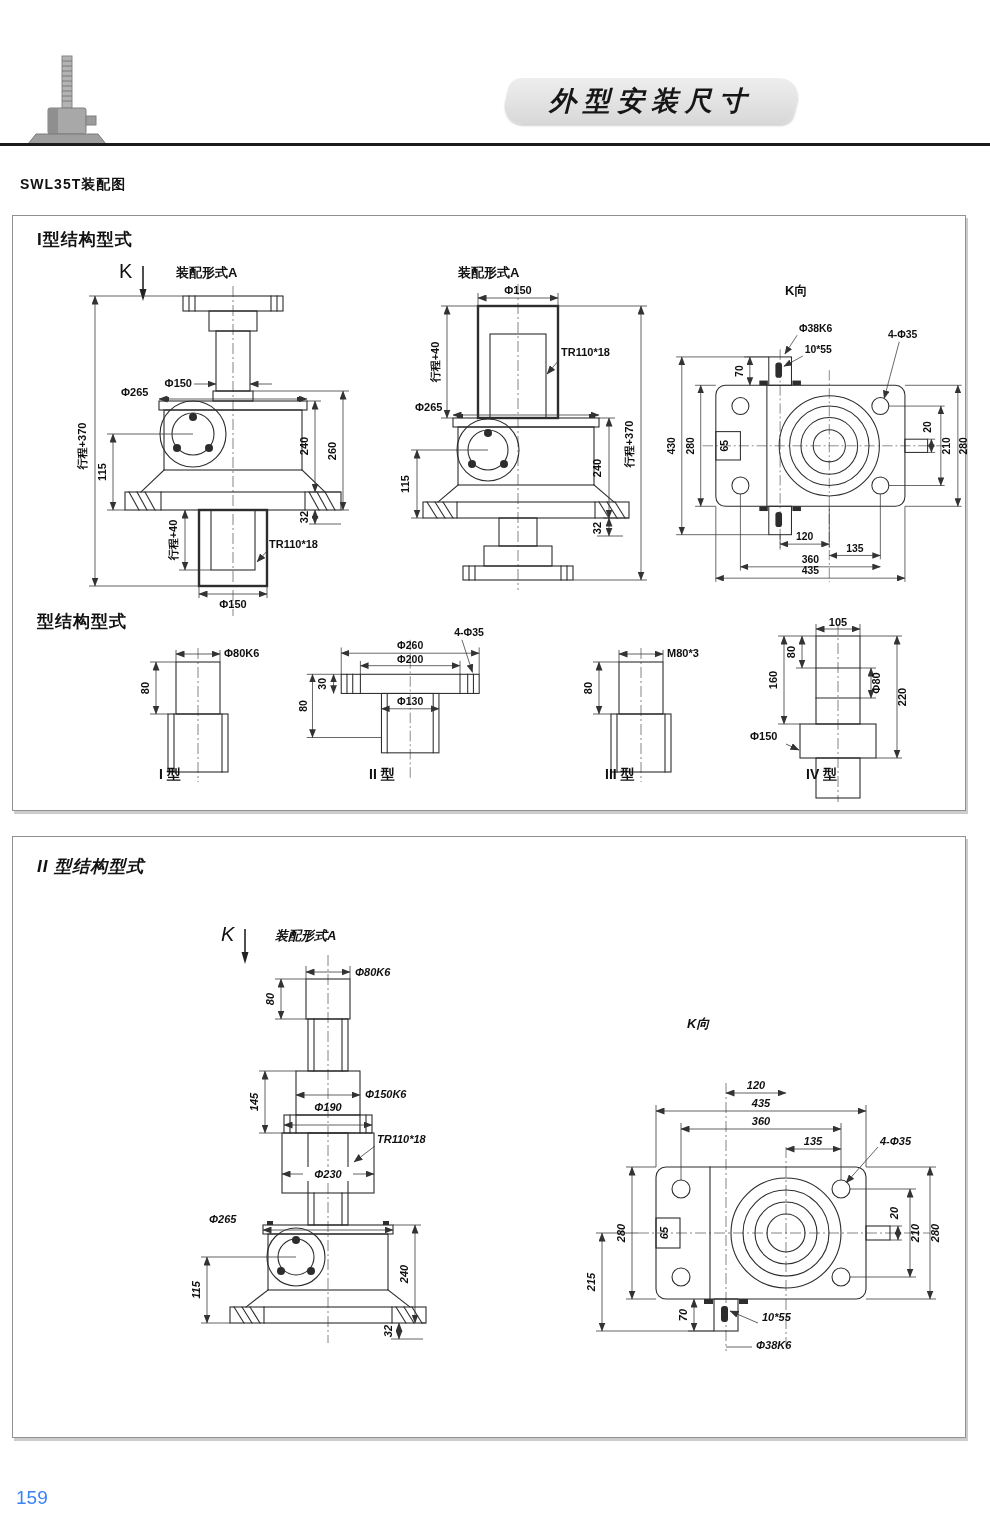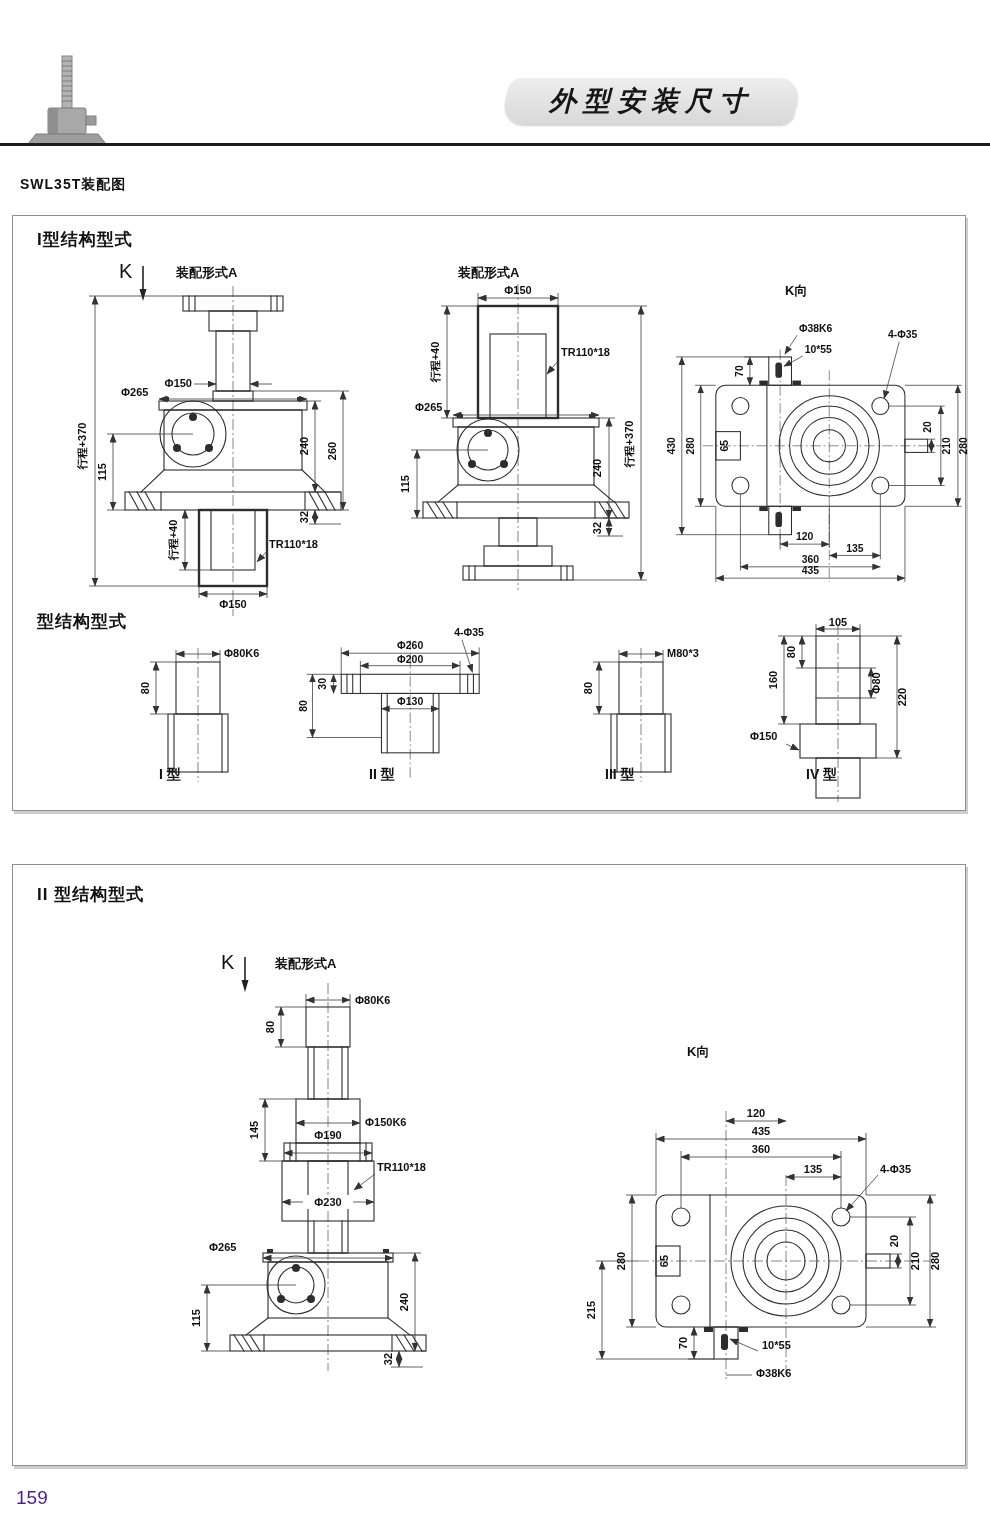--- a/index.html
+++ b/index.html
@@ -5,27 +5,27 @@
   html,body{margin:0;padding:0;background:#fff;}
   body{width:990px;height:1539px;position:relative;font-family:"Liberation Sans",sans-serif;color:#111;}
   .page{position:absolute;inset:0;background:#fff;overflow:hidden;}
   .logo{position:absolute;left:18px;top:54px;width:96px;height:92px;}
   .banner{position:absolute;left:505px;top:78px;width:292px;height:46px;background:linear-gradient(#eeeeee,#d8d8d8);border-radius:10px 24px 10px 24px;transform:skewX(-14deg);display:flex;align-items:center;justify-content:center;box-shadow:1px 2px 2px rgba(0,0,0,.18);}
   .banner-text{transform:skewX(14deg);font-size:27px;font-weight:bold;font-style:italic;letter-spacing:7px;color:#161616;white-space:nowrap;}
   .rule{position:absolute;left:0;top:143px;width:990px;height:3px;background:#1c1c1c;}
   .doc-title{position:absolute;left:12px;top:168px;margin:8px;font-size:14px;font-weight:600;letter-spacing:1px;}
   .box{position:absolute;left:12px;width:952px;background:#fff;border:1.5px solid #909090;box-shadow:2px 3px 0 #cccccc;}
   .box1{top:215px;height:594px;}
-  .box2{top:864px;height:600px;}
+  .box2{top:836px;height:600px;font-style:italic;}
   .sec-heading{position:absolute;font-size:17px;font-weight:bold;letter-spacing:1px;white-space:nowrap;}
   .fig-title{position:absolute;font-size:13px;font-weight:bold;white-space:nowrap;}
   .k-label{position:absolute;display:flex;gap:5px;align-items:flex-start;font-size:20px;font-weight:500;}
   .k-arrow{position:static;margin-top:4px;}
   .head-label{position:absolute;font-size:14px;font-weight:bold;white-space:nowrap;}
-  .page-number{position:absolute;left:16px;top:1487px;font-size:19px;color:#4c1d95;}
+  .page-number{position:absolute;left:16px;top:1487px;font-size:19px;color:#3b82f6;}
   svg.fig{position:absolute;overflow:visible;}
   svg .ol{fill:none;stroke:#2d2d2d;stroke-width:1.1;stroke-linecap:square;}
   svg .hv{stroke-width:2.4;}
   svg .dl{fill:none;stroke:#3a3a3a;stroke-width:0.8;}
   svg .cl{stroke:#666;stroke-width:0.8;stroke-dasharray:11 3 2 3;fill:none;}
   svg .dk{fill:#2d2d2d;stroke:none;}
   svg text{font-family:"Liberation Sans",sans-serif;font-size:11px;font-weight:600;fill:#101010;}
 </style>
 </head>
 <body>

